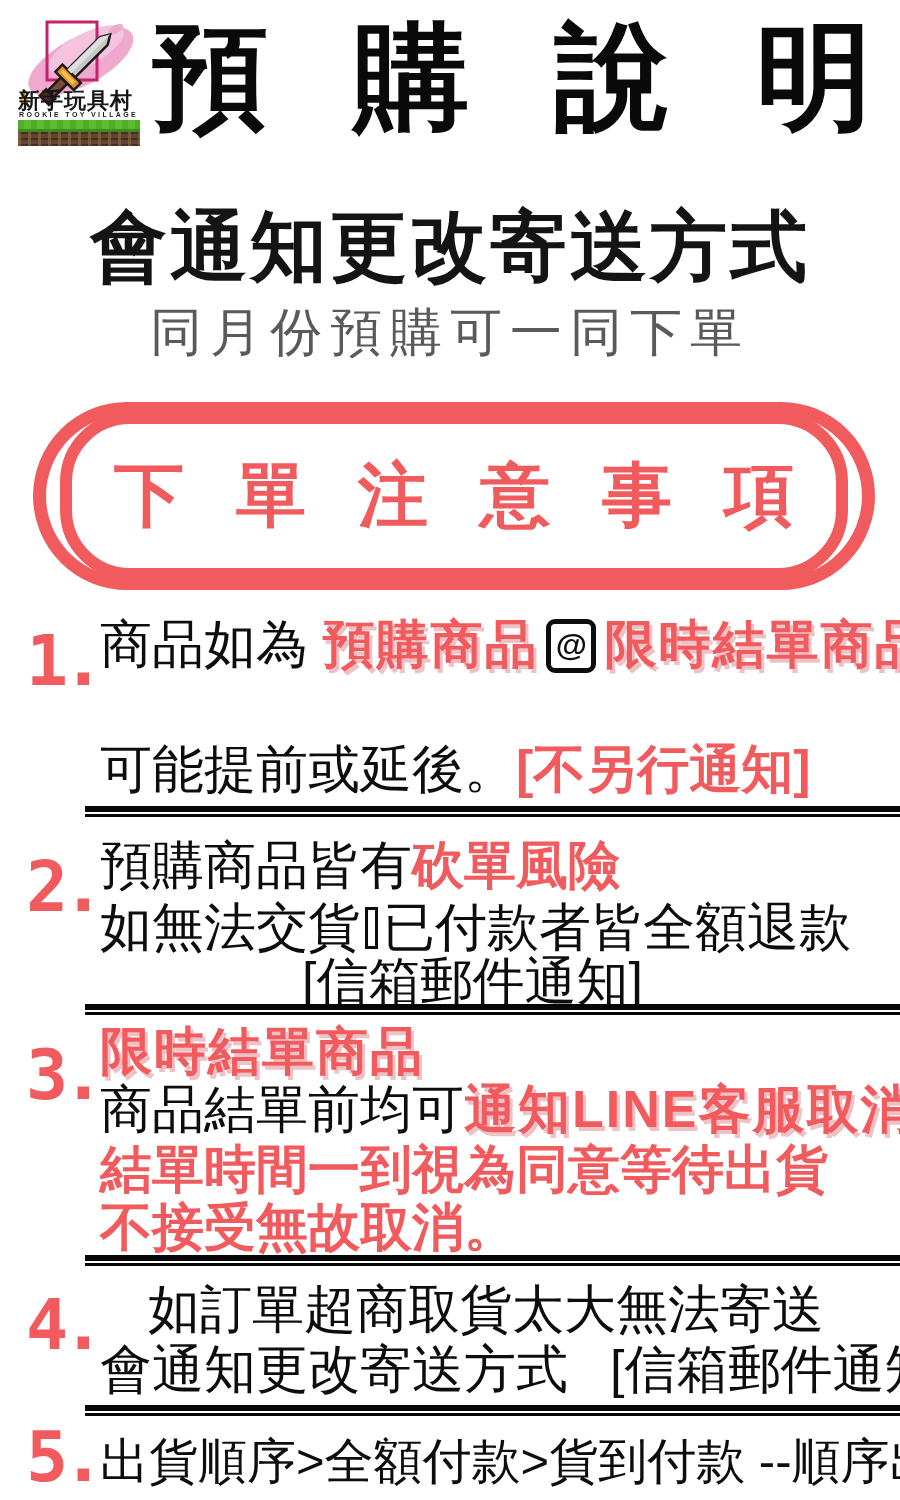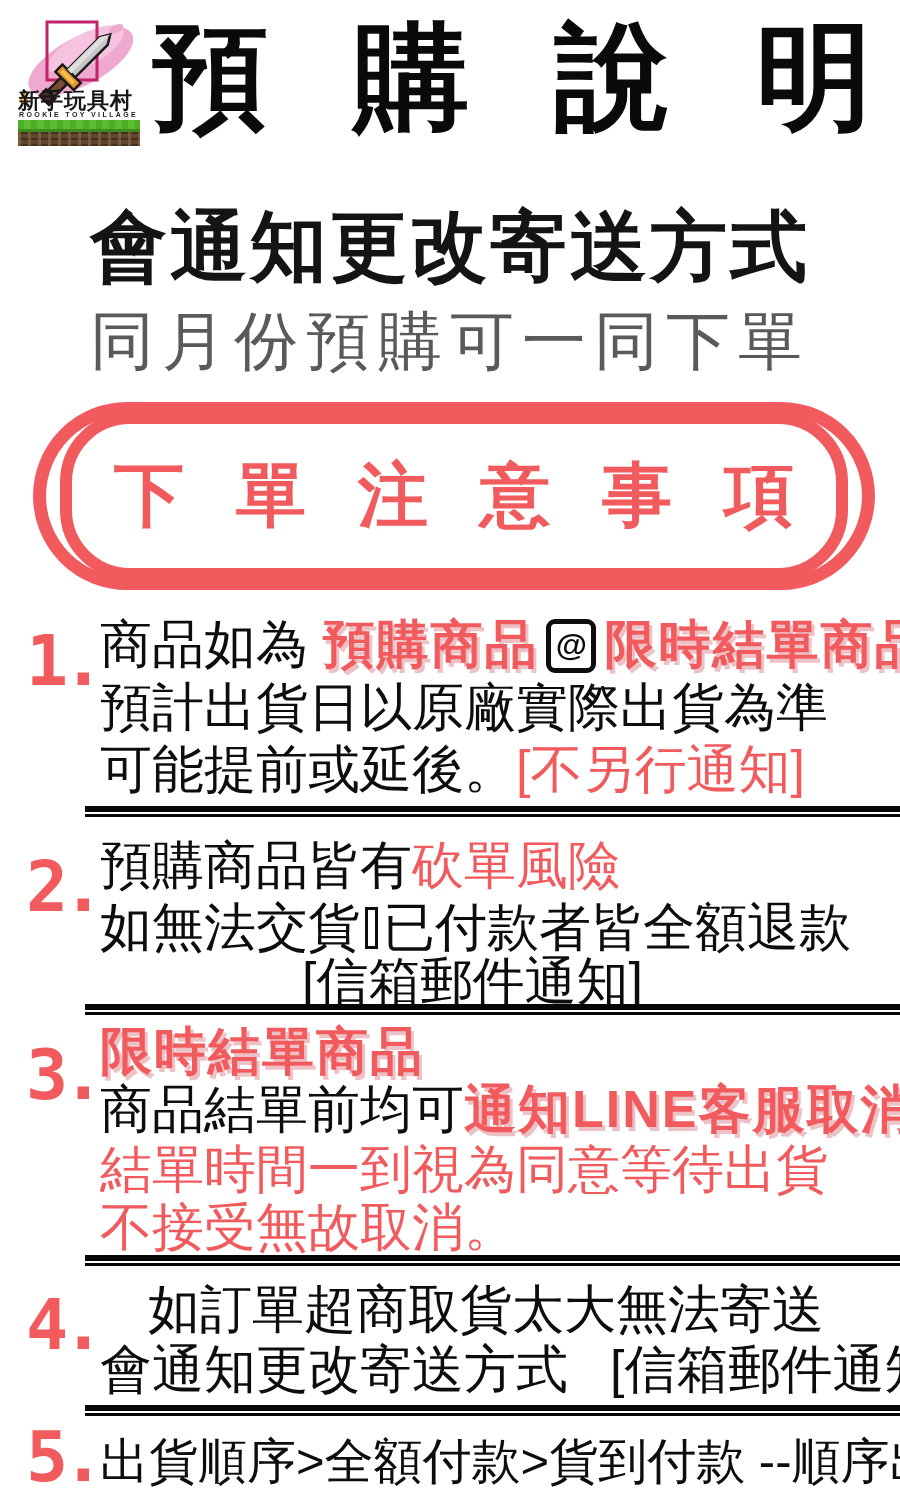--- a/index.html
+++ b/index.html
@@ -22,35 +22,35 @@
     repeating-linear-gradient(90deg,rgba(146,106,66,.6) 0 3px,transparent 3px 10px),
     repeating-linear-gradient(0deg,rgba(35,22,12,.45) 0 2px,transparent 2px 6px);}
   
   .title-row{position:absolute;left:152px;right:28px;top:8px;height:138px;
     display:flex;justify-content:space-between;align-items:center;}
   .title-row .tchar{font-size:116px;font-weight:800;color:#0a0a0a;line-height:1;}
   
   .sub1{position:absolute;left:0;right:0;top:196px;text-align:center;
     font-size:77px;font-weight:700;letter-spacing:3px;color:#141414;white-space:nowrap;}
   .sub2{position:absolute;left:0;right:0;top:298px;text-align:center;
-    font-size:64px;font-weight:400;letter-spacing:8px;color:#5a5a5a;white-space:nowrap;}
+    font-size:52px;font-weight:400;letter-spacing:8px;color:#5a5a5a;white-space:nowrap;}
   
   .notice-box{position:absolute;left:33px;right:25px;top:402px;height:188px;
     border:13px solid var(--accent);border-radius:95px;box-sizing:border-box;
     display:flex;align-items:center;justify-content:center;}
   .notice-box::before{content:"";position:absolute;inset:-3px 14px;border:12px solid var(--accent);
     border-radius:70px;pointer-events:none;}
   .notice-label{font-size:70px;font-weight:600;color:var(--accent);
     letter-spacing:52px;margin-right:-52px;white-space:nowrap;z-index:1;}
   
   .num{position:absolute;left:26px;width:66px;font-family:"DejaVu Sans Mono",monospace;
     font-weight:700;font-size:70px;line-height:1;color:var(--accent);letter-spacing:-6px;}
   .line{position:absolute;left:100px;right:0;font-size:52px;line-height:1.12;
     white-space:nowrap;color:#0d0d0d;}
-  .red{color:var(--accent);}
+  .red{color:var(--accent);font-weight:bold;}
   .red-px{color:var(--accent);font-weight:700;letter-spacing:2px;
     text-shadow:3px 4px 0 rgba(216,120,130,.45);}
   .at-icon{display:inline-flex;align-items:center;justify-content:center;
     width:40px;height:44px;border:5px solid #0d0d0d;border-radius:9px;
     font-weight:800;font-size:32px;color:#0d0d0d;vertical-align:6px;margin:0 8px;}
   .tofu{display:inline-block;width:13px;height:42px;border:3px solid #0d0d0d;
     vertical-align:-4px;margin:0 5px;box-sizing:border-box;}
   .hr{position:absolute;left:85px;right:0;height:11px;box-sizing:border-box;
     border-top:6px solid #070707;border-bottom:3px solid #070707;}
   .center{text-align:center;left:85px;right:40px;}
@@ -107,21 +107,20 @@
   <div class="sub2">同月份預購可一同下單</div>
 
   <div class="notice-box">
     <span class="notice-label">下單注意事項</span>
   </div>
 
   <div class="num" style="top:626px;">1.</div>
   <div class="line" style="top:615px;">
     <span>商品如為 </span><span class="red-px">預購商品</span><span class="at-icon">@</span><span class="red-px">限時結單商品</span>
   </div>
-  <div class="line" style="top:678px;">預計出貨日以原廠實際出貨為準</div>
   <div class="line" style="top:740px;">
     <span>可能提前或延後。</span><span class="red">[不另行通知]</span>
   </div>
   <div class="hr" style="top:806px;"></div>
 
   <div class="num" style="top:852px;">2.</div>
   <div class="line" style="top:898px;">
     <span>如無法交貨</span><span class="tofu"></span><span>已付款者皆全額退款</span>
   </div>
   <div class="line" style="top:836px;">

